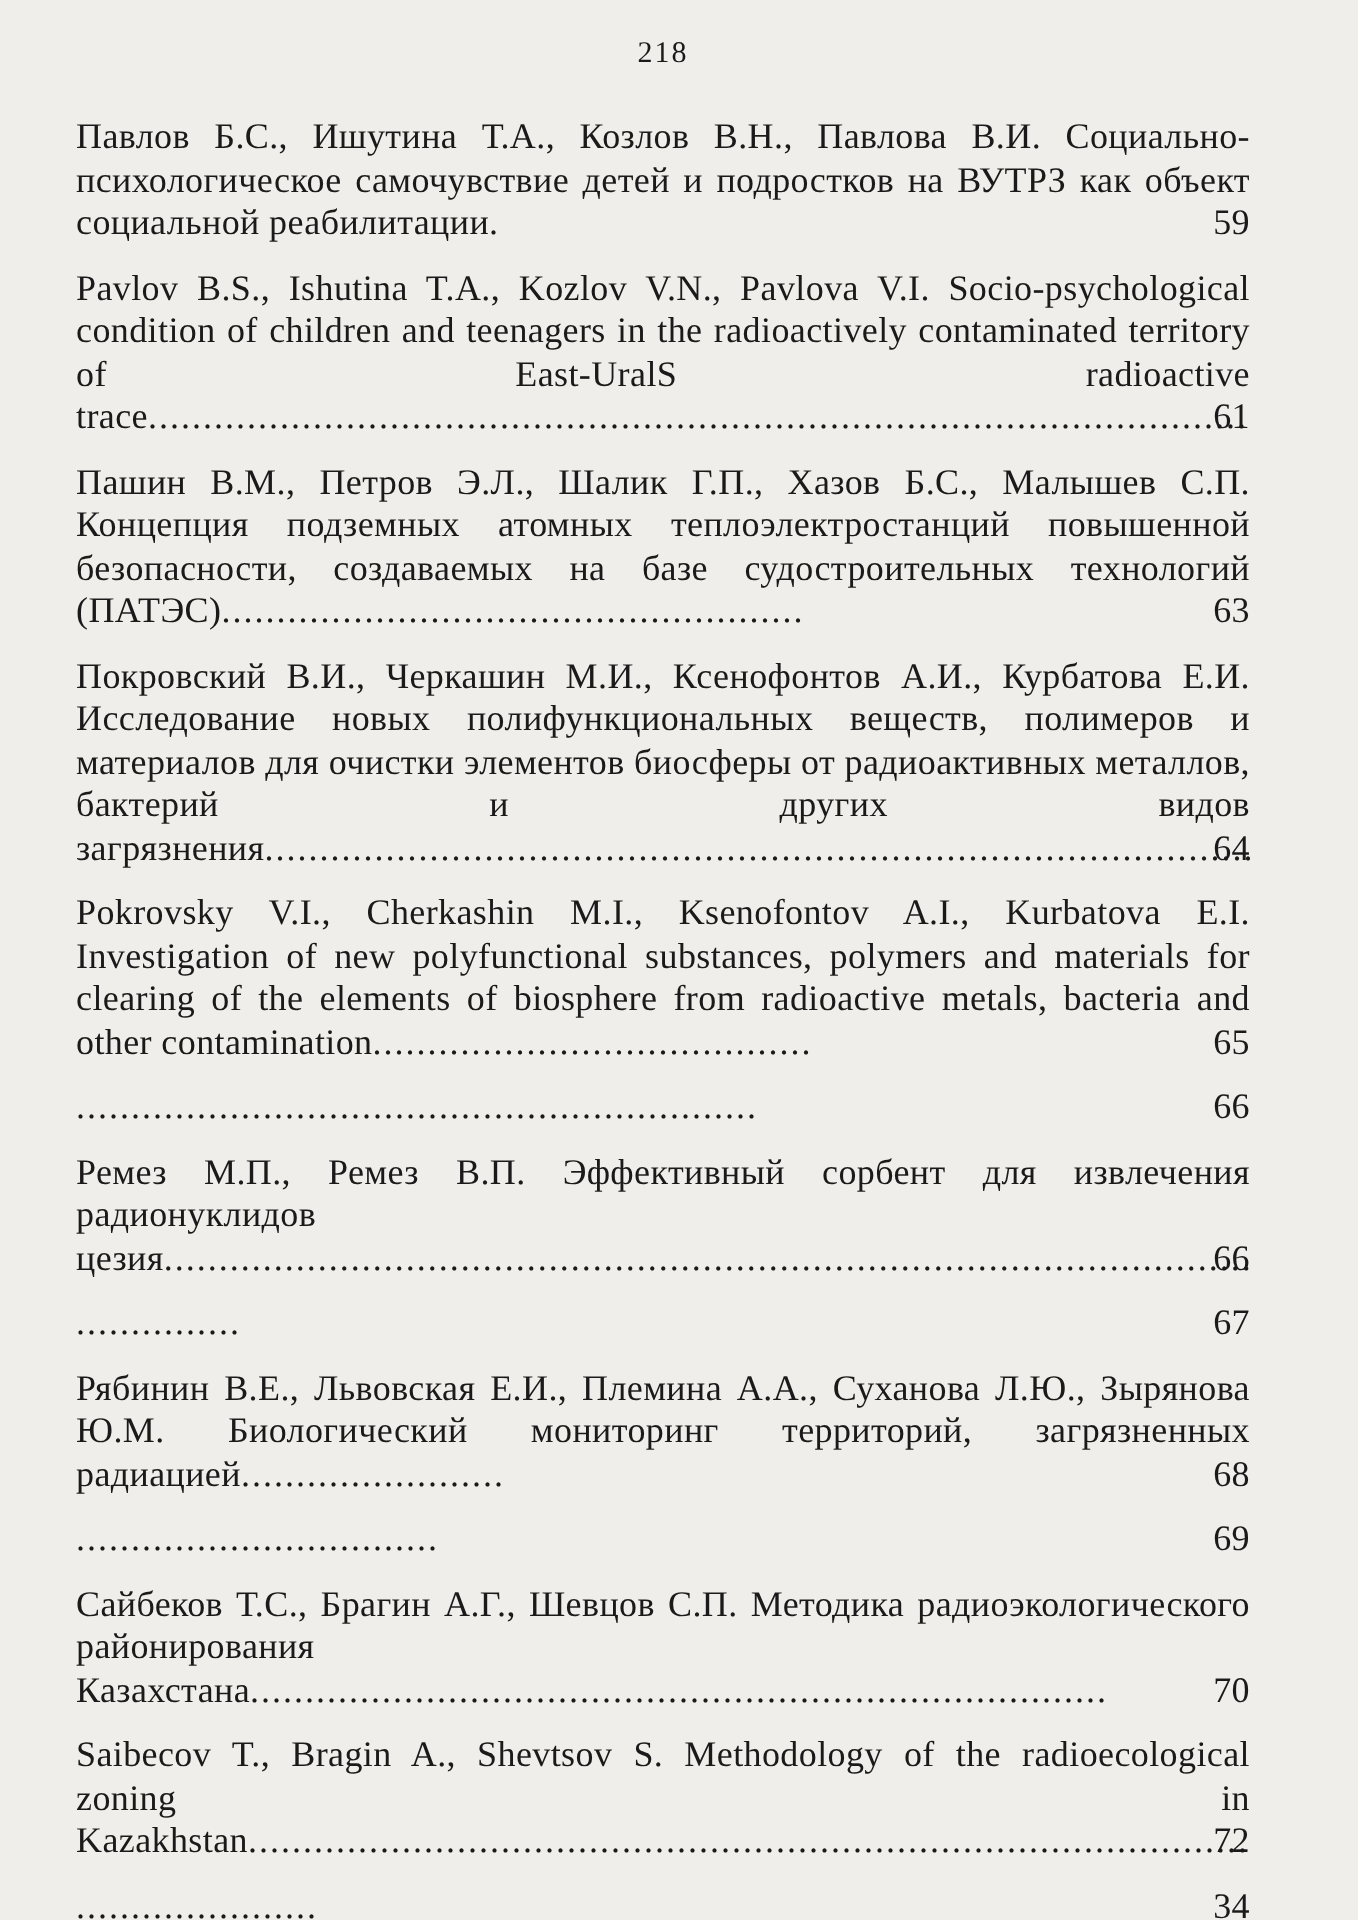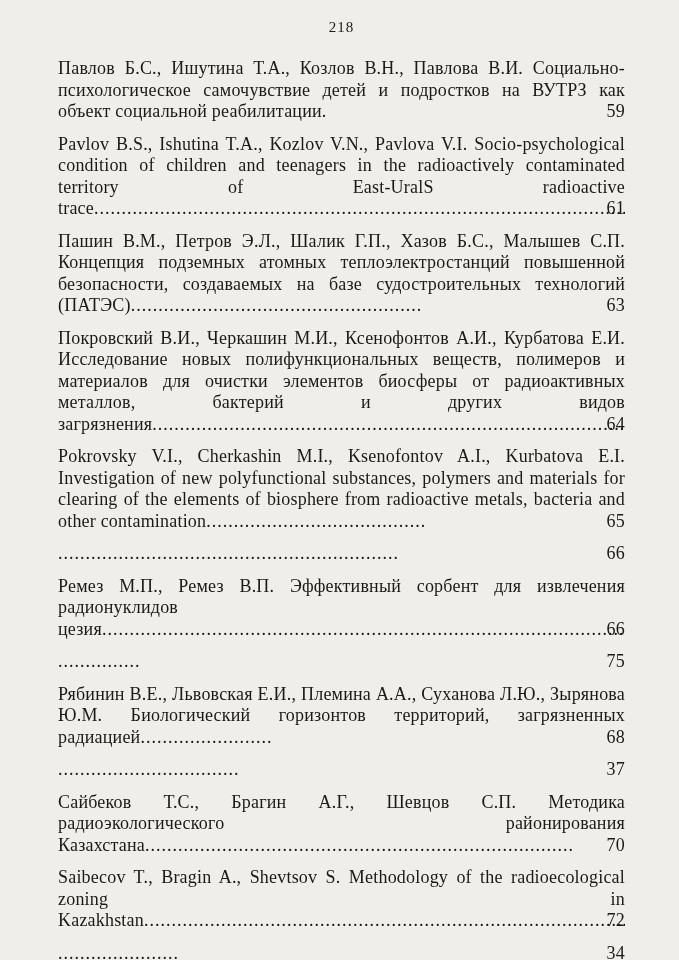--- a/index.html
+++ b/index.html
@@ -7,21 +7,21 @@
     padding: 0;
     background: #dddbd6;
   }
   .page {
     position: relative;
     width: 679px;
     height: 960px;
     margin: 0 auto;
     background: #f0eeea;
     box-sizing: border-box;
-    padding: 16px 54px 10px 58px;
+    padding: 16px 54px 10px 38px;
     overflow: hidden;
     color: #1a1a1a;
     font-family: "Liberation Serif", "DejaVu Serif", serif;
   }
   .page-number {
     text-align: center;
     font-size: 15px;
     letter-spacing: 1px;
     line-height: 22px;
     margin-bottom: 20px;
@@ -57,25 +57,25 @@
   <p class="toc-entry"><span class="txt">Пашин В.М., Петров Э.Л., Шалик Г.П., Хазов Б.С., Малышев С.П. Концепция подземных атомных теплоэлектростанций повышенной безопасности, создаваемых на базе судостроительных технологий (ПАТЭС)</span><span class="num">63</span><span class="dots">.....................................................</span></p>
 
   <p class="toc-entry"><span class="txt">Покровский В.И., Черкашин М.И., Ксенофонтов А.И., Курбатова Е.И. Исследование новых полифункциональных веществ, полимеров и материалов для очистки элементов биосферы от радиоактивных металлов, бактерий и других видов загрязнения</span><span class="num">64</span><span class="dots">........................................................................................................................................................................................................................................................................................................................................................................................................................................................................................................................................................................................................................</span></p>
 
   <p class="toc-entry"><span class="txt">Pokrovsky V.I., Cherkashin M.I., Ksenofontov A.I., Kurbatova E.I. Investigation of new polyfunctional substances, polymers and materials for clearing of the elements of biosphere from radioactive metals, bacteria and other contamination</span><span class="num">65</span><span class="dots">........................................</span></p>
 
   <p class="toc-entry"><span class="num">66</span><span class="dots">..............................................................</span></p>
 
   <p class="toc-entry"><span class="txt">Ремез М.П., Ремез В.П. Эффективный сорбент для извлечения радионуклидов цезия</span><span class="num">66</span><span class="dots">........................................................................................................................................................................................................................................................................................................................................................................................................................................................................................................................................................................................................................</span></p>
 
-  <p class="toc-entry"><span class="num">75</span><span class="dots">...............</span></p>
+  <p class="toc-entry"><span class="num">67</span><span class="dots">...............</span></p>
 
-  <p class="toc-entry"><span class="txt">Рябинин В.Е., Львовская Е.И., Племина А.А., Суханова Л.Ю., Зырянова Ю.М. Биологический горизонтов территорий, загрязненных радиацией</span><span class="num">68</span><span class="dots">........................</span></p>
+  <p class="toc-entry"><span class="txt">Рябинин В.Е., Львовская Е.И., Племина А.А., Суханова Л.Ю., Зырянова Ю.М. Биологический мониторинг территорий, загрязненных радиацией</span><span class="num">68</span><span class="dots">........................</span></p>
 
-  <p class="toc-entry"><span class="num">37</span><span class="dots">.................................</span></p>
+  <p class="toc-entry"><span class="num">69</span><span class="dots">.................................</span></p>
 
   <p class="toc-entry"><span class="txt">Сайбеков Т.С., Брагин А.Г., Шевцов С.П. Методика радиоэкологического районирования Казахстана</span><span class="num">70</span><span class="dots">..............................................................................</span></p>
 
   <p class="toc-entry"><span class="txt">Saibecov T., Bragin A., Shevtsov S. Methodology of the radioecological zoning in Kazakhstan</span><span class="num">72</span><span class="dots">........................................................................................................................................................................................................................................................................................................................................................................................................................................................................................................................................................................................................................</span></p>
 
   <p class="toc-entry"><span class="num">34</span><span class="dots">......................</span></p>
 
   <p class="toc-entry"><span class="num">74</span><span class="dots">...............</span></p>
 
   <p class="toc-entry"><span class="num">89</span><span class="dots">..........................</span></p>

